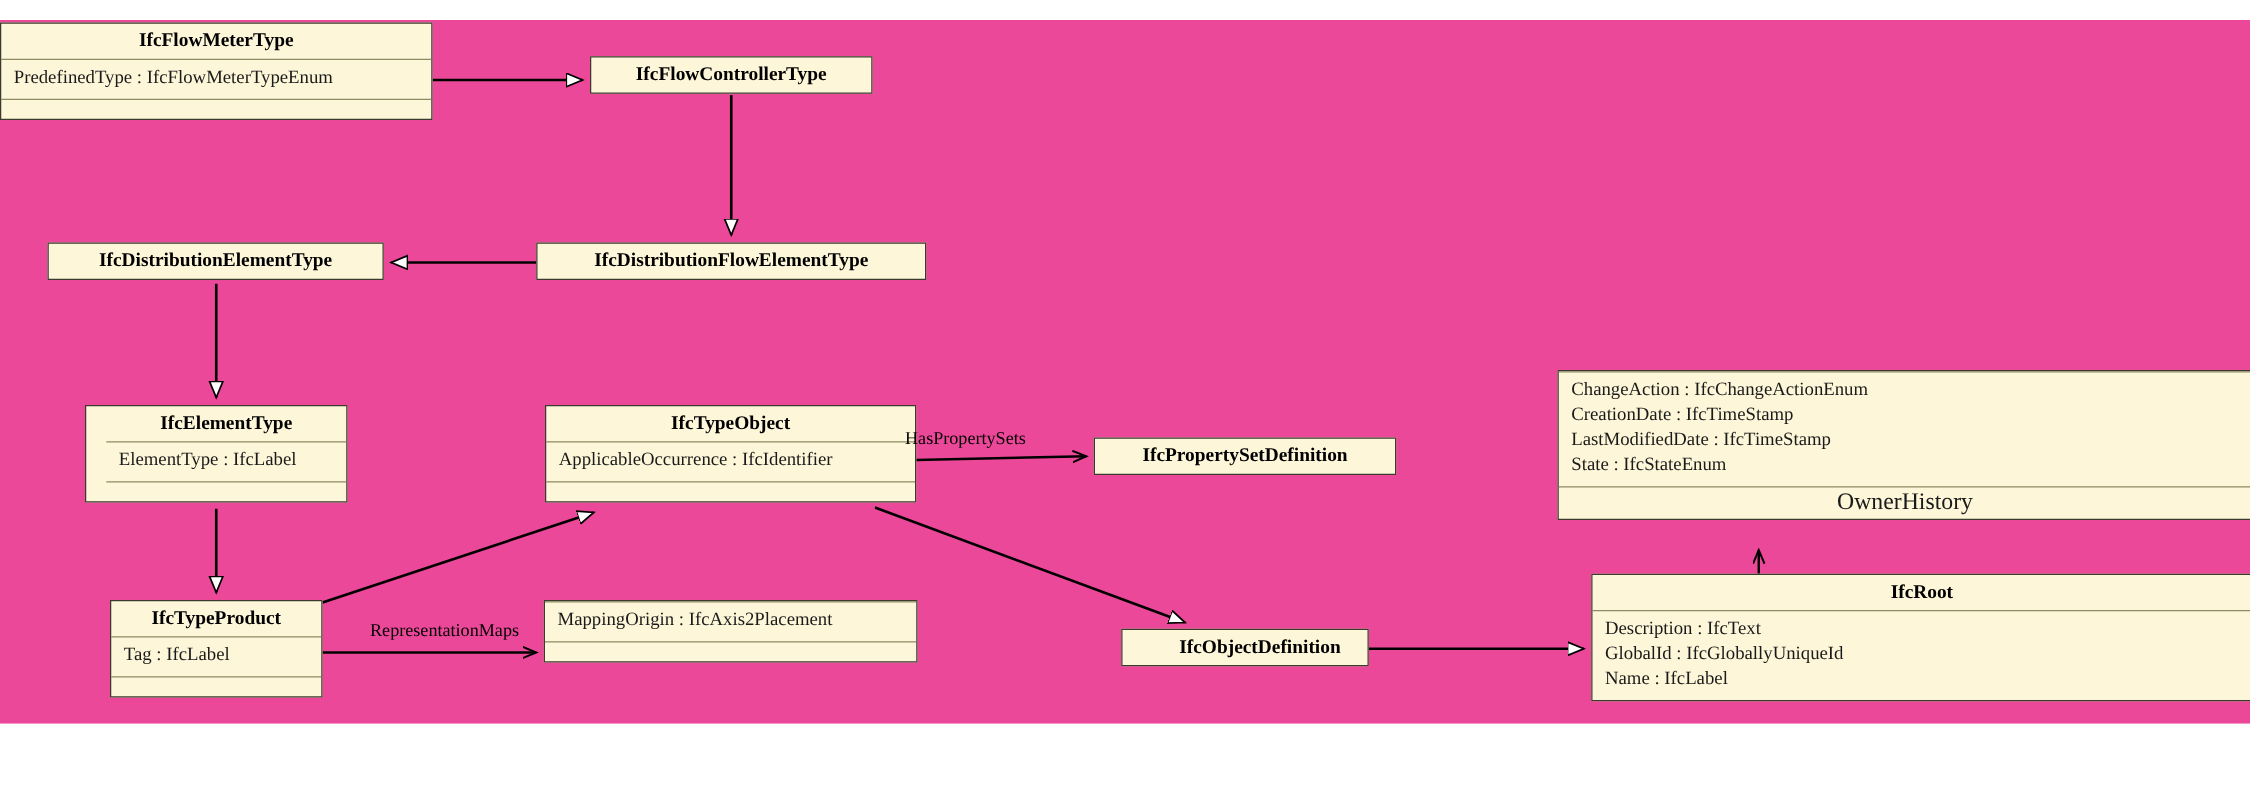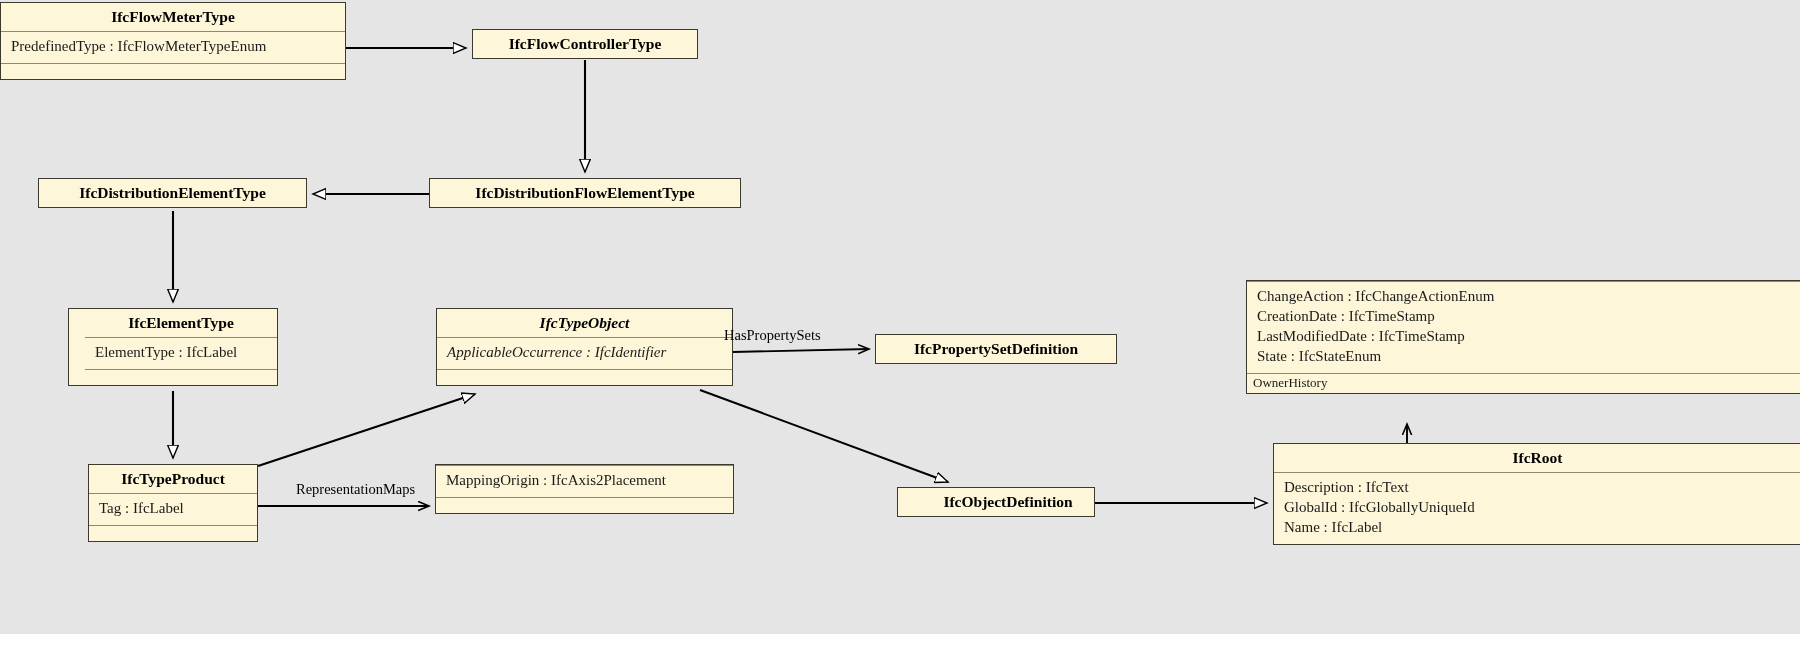--- a/index.html
+++ b/index.html
@@ -1,21 +1,22 @@
 <!DOCTYPE html>
 <html><head>
 <meta charset="utf-8">
 <style>
   html,body{margin:0;padding:0;background:#ffffff;}
   #canvas{
     position:relative;
-    width:1800px;height:634px;
-    background:#e5e5e5;
+    width:1800px;height:563px;
+    background:#ec4899;
     font-family:"Liberation Serif","DejaVu Serif",serif;
     overflow:hidden;
+    margin-top:16px;
   }
   .uml-class{
     position:absolute;
     background:#fdf6d8;
     border:1.6px solid #3a3a2e;
     box-sizing:border-box;
     z-index:5;
   }
   .uml-title{
     text-align:center;
@@ -29,22 +30,22 @@
   .uml-sep{height:0;border-top:1.4px solid #8d8b64;}
   .uml-attrs{
     padding:5px 10px 6px 10px;
     font-size:15px;
     color:#1a1a1a;
     line-height:1.33;
   }
   .uml-attrs div{white-space:nowrap;}
   .uml-empty{height:15px;}
   .uml-footer{
-    text-align:left;
-    font-size:13px;
+    text-align:center;
+    font-size:19px;
     color:#1a1a1a;
     padding:1px 6px 2px 6px;
     white-space:nowrap;
   }
   .edge-label{
     position:absolute;
     font-size:14.5px;
     color:#000;
     white-space:nowrap;
     z-index:7;
@@ -107,21 +108,21 @@
       </div>
       <div class="uml-class" style="left: 68px; top: 308px; width: 210px; padding-left: 16px;">
         <div class="uml-title">IfcElementType</div>
         <div class="uml-sep"></div>
         <div class="uml-attrs">
           <div>ElementType : IfcLabel</div>
         </div>
         <div class="uml-sep"></div>
         <div class="uml-empty"></div>
       </div>
-      <div class="uml-class" style="left: 436px; top: 308px; width: 297px; font-style: italic;">
+      <div class="uml-class" style="left: 436px; top: 308px; width: 297px;">
         <div class="uml-title">IfcTypeObject</div>
         <div class="uml-sep"></div>
         <div class="uml-attrs">
           <div>ApplicableOccurrence : IfcIdentifier</div>
         </div>
         <div class="uml-sep"></div>
         <div class="uml-empty"></div>
       </div>
       <div class="uml-class" style="left: 875px; top: 334px; width: 242px;">
         <div class="uml-title">IfcPropertySetDefinition</div>

